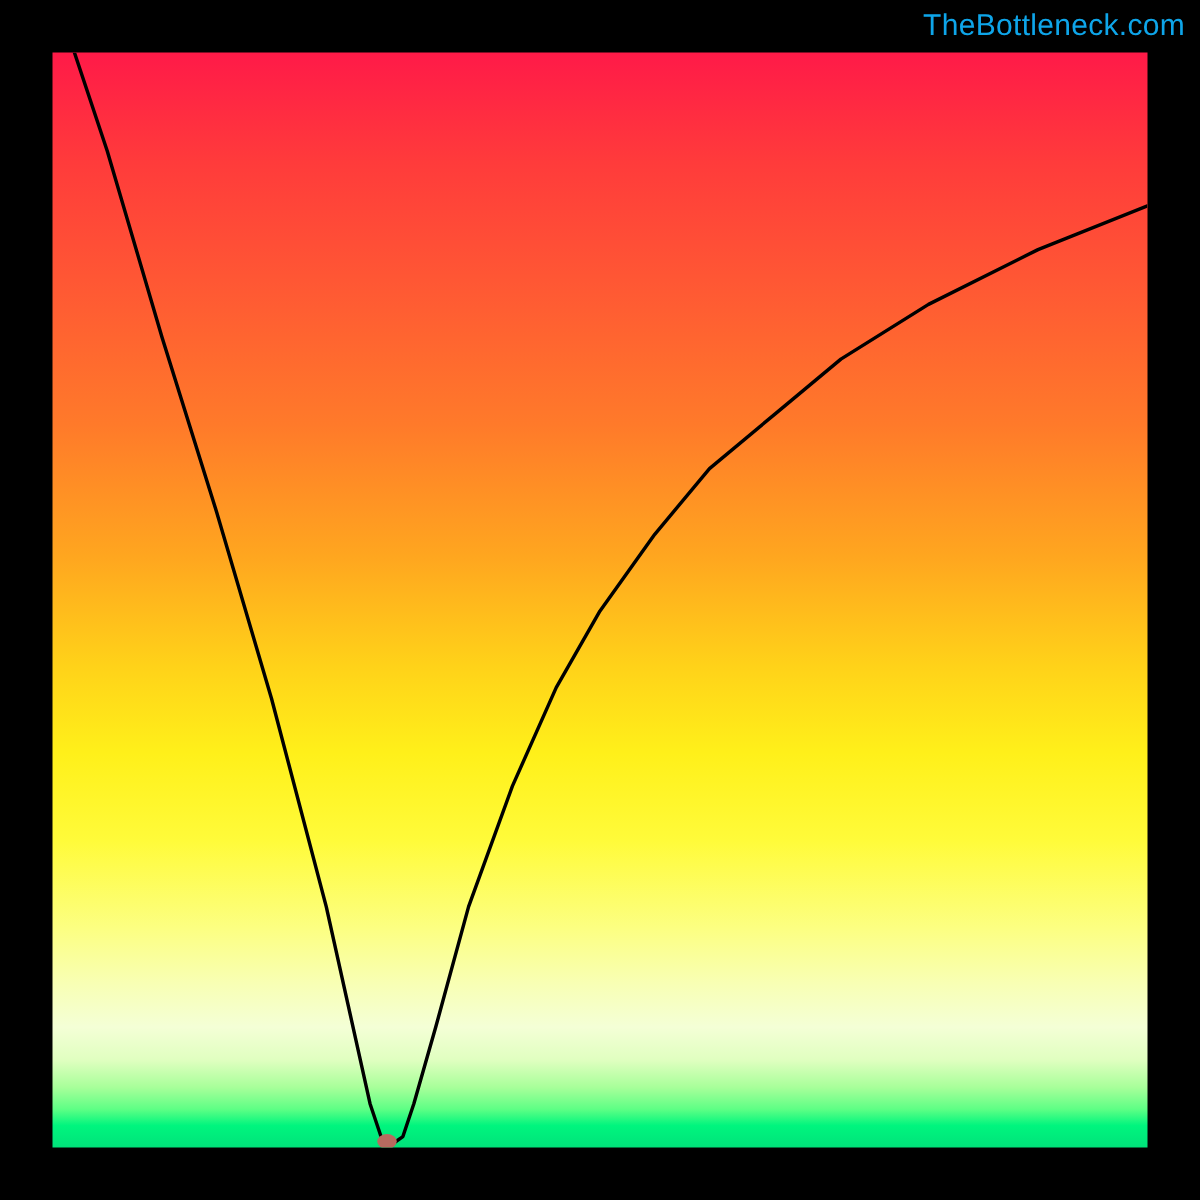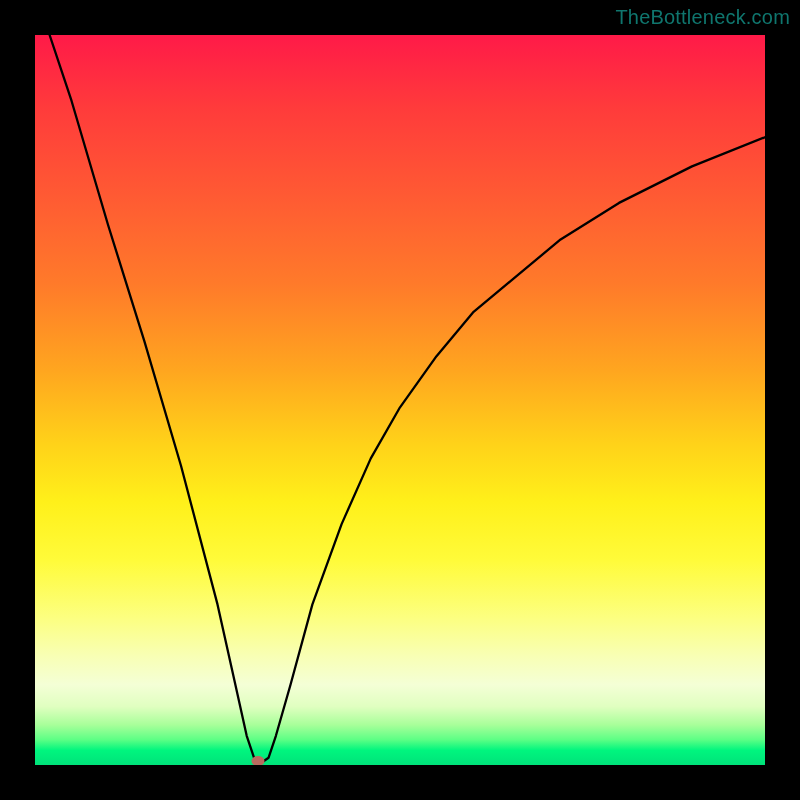--- a/index.html
+++ b/index.html
@@ -58,21 +58,21 @@
     width: 13px;
     height: 10px;
     border-radius: 50%;
     background: #b86a5f;
     transform: translate(-50%, -50%);
   }
   .watermark {
     position: absolute;
     top: 6px;
     right: 10px;
-    color: #0f766e;
+    color: #0ea5e9;
     font-size: 20px;
     letter-spacing: 0.2px;
   }
 </style>
 </head>
 <body>
 
 <div class="frame">
   <div class="plot">
     <svg class="curve" viewBox="0 0 730 730" preserveAspectRatio="none">

